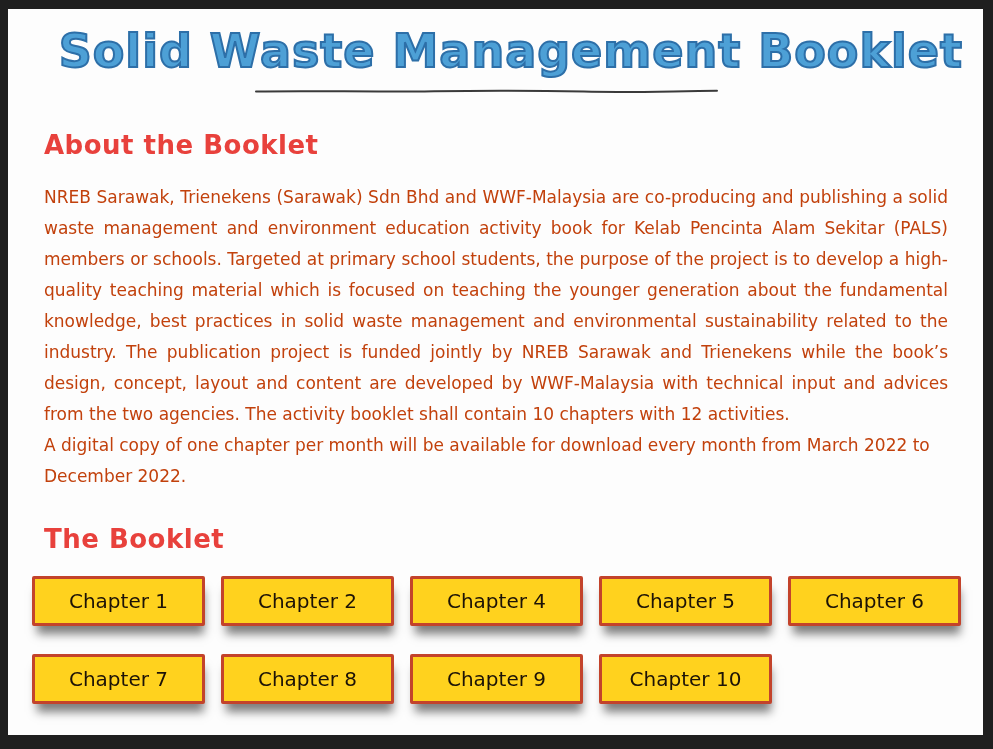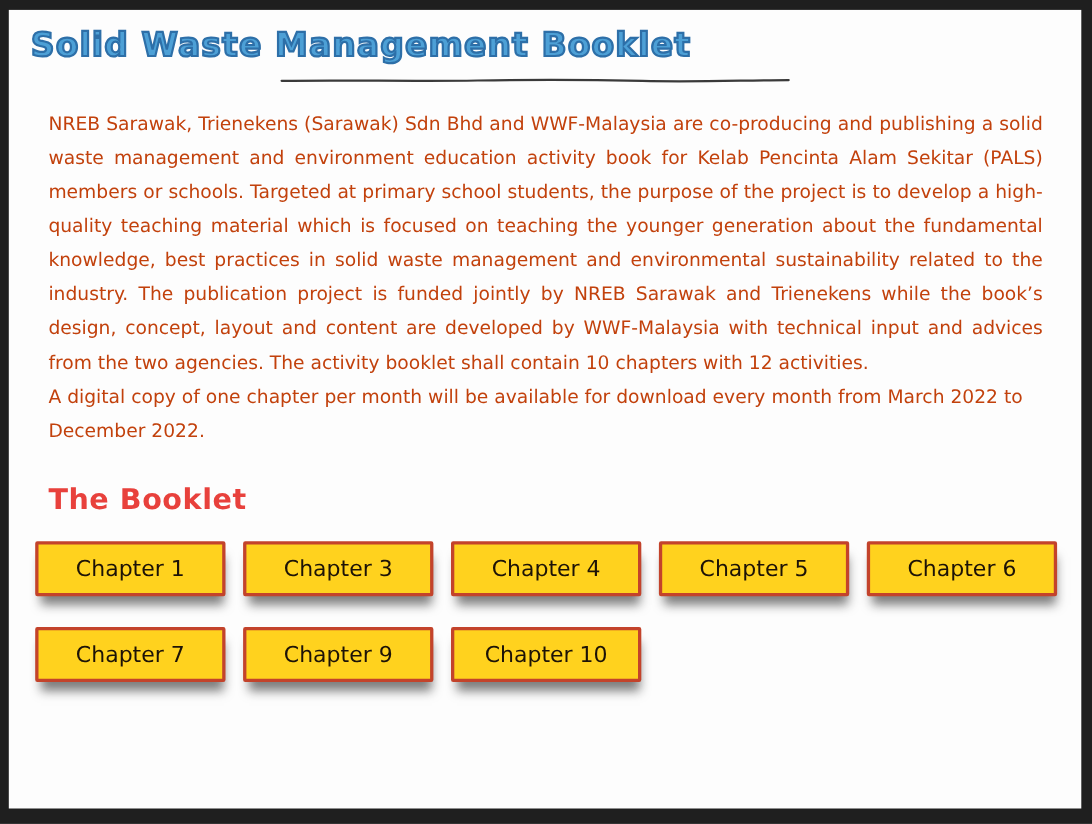--- a/index.html
+++ b/index.html
@@ -15,22 +15,22 @@
     position: absolute;
     top: 9px;
     left: 8px;
     right: 10px;
     bottom: 14px;
     background: #fdfdfd;
     box-sizing: border-box;
   }
   .page-title {
     margin: 16px 20px 0 20px;
-    text-align: left;
-    font-size: 30px;
+    text-align: right;
+    font-size: 46px;
     font-weight: bold;
     letter-spacing: 1px;
     color: #4da0d6;
     -webkit-text-stroke: 2px #2d6fa8;
     line-height: 1.15;
   }
   .underline-wrap {
     text-align: center;
     margin-top: 10px;
     transform: translateX(-9px);
@@ -83,31 +83,33 @@
 <div class="page">
 
   <h1 class="page-title">Solid Waste Management Booklet</h1>
 
   <div class="underline-wrap">
     <svg width="465" height="6" viewBox="0 0 465 6" aria-hidden="true">
       <path d="M2 3.5 C 60 2.5, 120 4.2, 180 3.2 S 280 2.4, 330 3.6 S 420 3.0, 463 2.8" stroke="#3a3a3a" stroke-width="2" fill="none" stroke-linecap="round"></path>
     </svg>
   </div>
 
+  <h2 class="section-heading about-heading">About the Booklet</h2>
 
   <p class="body-text para-main">NREB Sarawak, Trienekens (Sarawak) Sdn Bhd and WWF-Malaysia are co-producing and publishing a solid waste management and environment education activity book for Kelab Pencinta Alam Sekitar (PALS) members or schools. Targeted at primary school students, the purpose of the project is to develop a high-quality teaching material which is focused on teaching the younger generation about the fundamental knowledge, best practices in solid waste management and environmental sustainability related to the industry. The publication project is funded jointly by NREB Sarawak and Trienekens while the book’s design, concept, layout and content are developed by WWF-Malaysia with technical input and advices from the two agencies. The activity booklet shall contain 10 chapters with 12 activities.</p>
 
   <p class="body-text para-note">A digital copy of one chapter per month will be available for download every month from March 2022 to December 2022.</p>
 
   <h2 class="section-heading chapters-heading">The Booklet</h2>
 
   <div class="chapter-grid">
       <button class="chapter-btn">Chapter 1</button>
-      <button class="chapter-btn">Chapter 3</button>
+      <button class="chapter-btn">Chapter 2</button>
       <button class="chapter-btn">Chapter 4</button>
       <button class="chapter-btn">Chapter 5</button>
       <button class="chapter-btn">Chapter 6</button>
       <button class="chapter-btn">Chapter 7</button>
+      <button class="chapter-btn">Chapter 8</button>
       <button class="chapter-btn">Chapter 9</button>
       <button class="chapter-btn">Chapter 10</button>
     </div>
 
 </div>
 
 </body></html>

